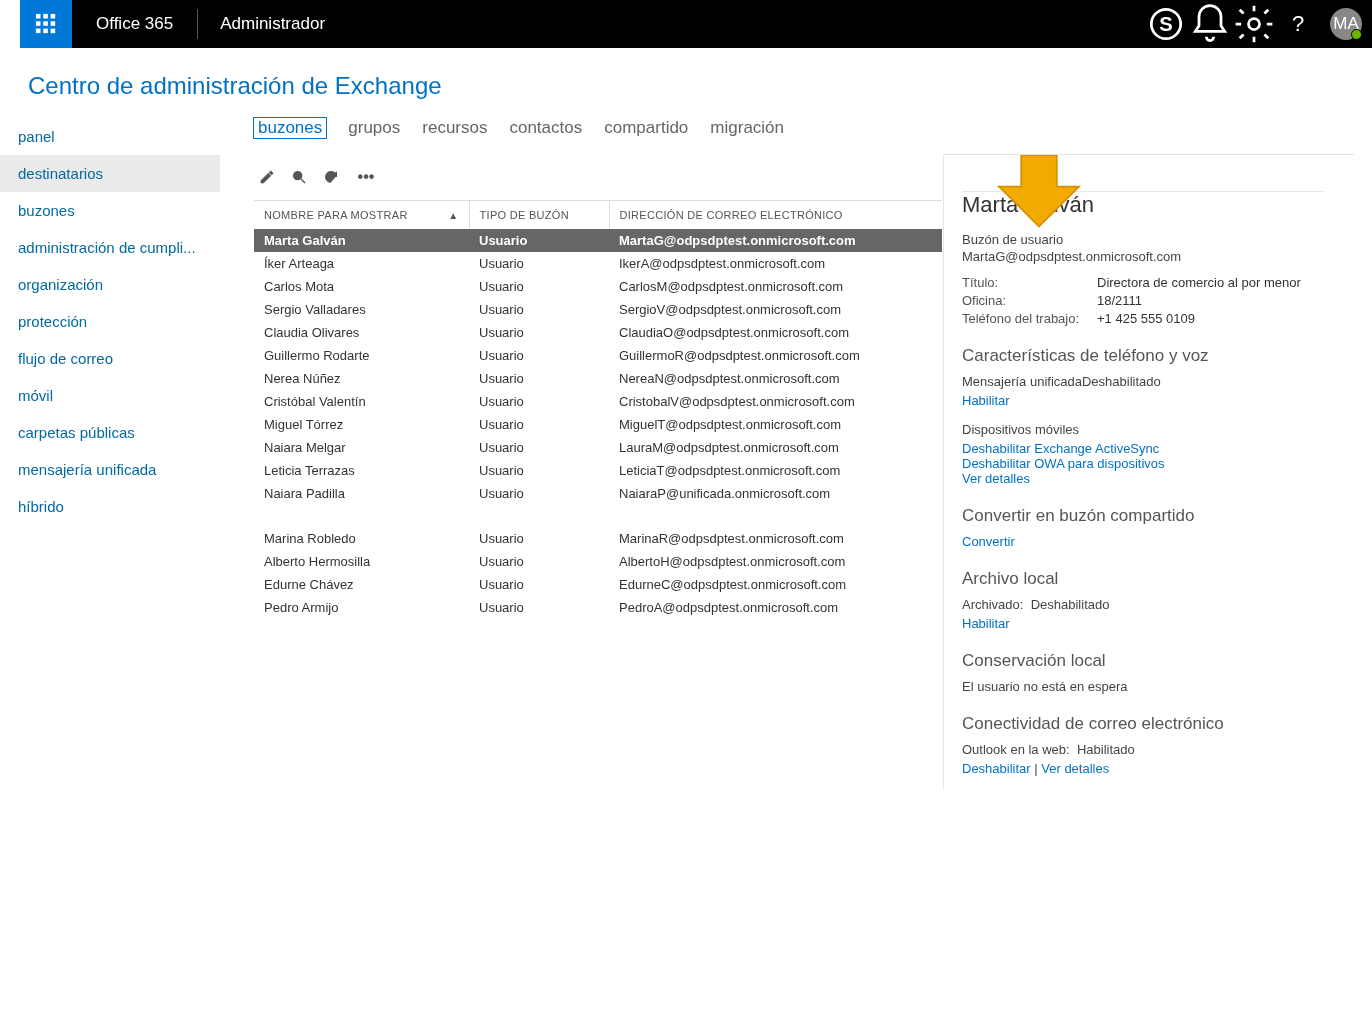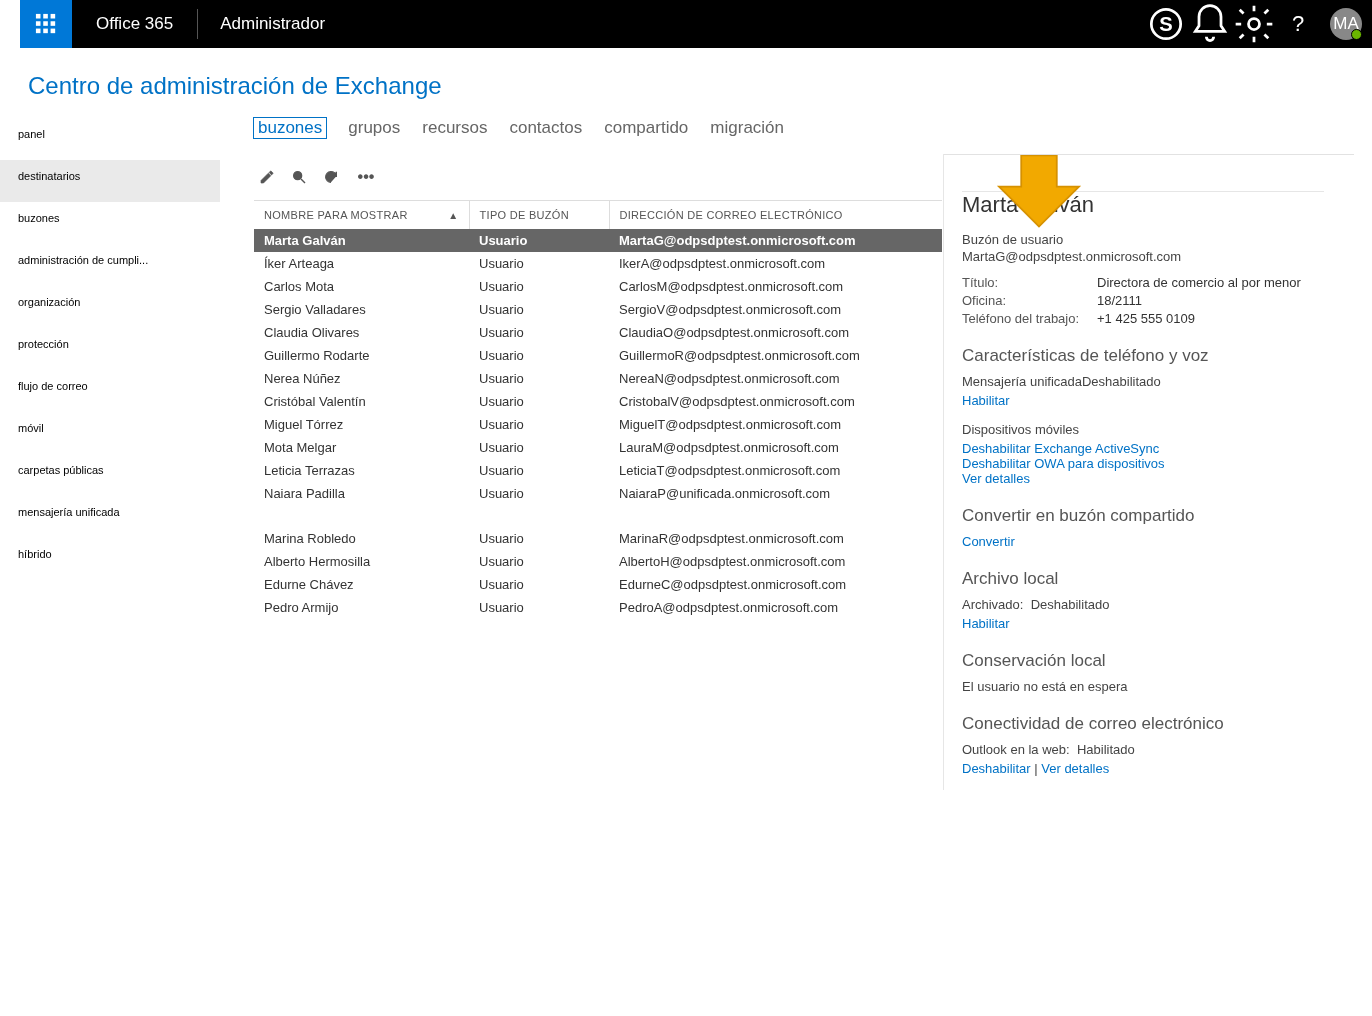--- a/index.html
+++ b/index.html
@@ -15,21 +15,21 @@
   .topbar .top-icon { width: 44px; height: 48px; display: flex; align-items: center; justify-content: center; font-size: 18px; }
   .avatar { width: 32px; height: 32px; border-radius: 50%; background:#888; color:#fff; display:flex; align-items:center; justify-content:center; font-size:17px; position:relative; margin:0 10px;}
   .avatar::after { content:""; position:absolute; bottom:0; right:0; width:9px; height:9px; background:#6bb700; border-radius:50%; border:1px solid #000;}
 
   
   .page-title { color:#0072c6; font-size:24px; font-weight:400; padding:24px 0 18px 28px;}
 
   
   .body { display:flex; height: calc(1016px - 48px - 70px); }
   .sidebar { width: 220px; padding-top: 0; }
-  .side-item { font-size:11px; color:#000000; padding:10px 0 20px 18px; cursor:pointer; white-space:nowrap; overflow:hidden; text-overflow:ellipsis;}
+  .side-item { font-size:15px; color:#0369a1; padding:10px 0 10px 18px; cursor:pointer; white-space:nowrap; overflow:hidden; text-overflow:ellipsis;}
   .side-item.active { background:#eaeaea; }
 
   .main { flex:1; display:flex; flex-direction:column; padding-left:34px; position:relative;}
 
   .tabs { display:flex; gap:22px; font-size:17px; color:#666; padding:0 0 16px 0;}
   .tab { cursor:pointer; }
   .tab.active { color:#0072c6; outline:1px solid #0072c6; padding:0 4px; }
 
   .toolbar { display:flex; gap:14px; color:#555; padding:14px 0 6px 4px; align-items:center;}
   .toolbar .tool { width:18px; height:18px; display:flex; align-items:center; justify-content:center; cursor:pointer;}
@@ -211,21 +211,21 @@
                 <td>Cristóbal Valentín</td>
                 <td>Usuario</td>
                 <td>CristobalV@odpsdptest.onmicrosoft.com</td>
               </tr>
               <tr class="row">
                 <td>Miguel Tórrez</td>
                 <td>Usuario</td>
                 <td>MiguelT@odpsdptest.onmicrosoft.com</td>
               </tr>
               <tr class="row">
-                <td>Mota Melgar</td>
+                <td>Naiara Melgar</td>
                 <td>Usuario</td>
                 <td>LauraM@odpsdptest.onmicrosoft.com</td>
               </tr>
               <tr class="row">
                 <td>Leticia Terrazas</td>
                 <td>Usuario</td>
                 <td>LeticiaT@odpsdptest.onmicrosoft.com</td>
               </tr>
               <tr class="row">
                 <td>Naiara Padilla</td>

